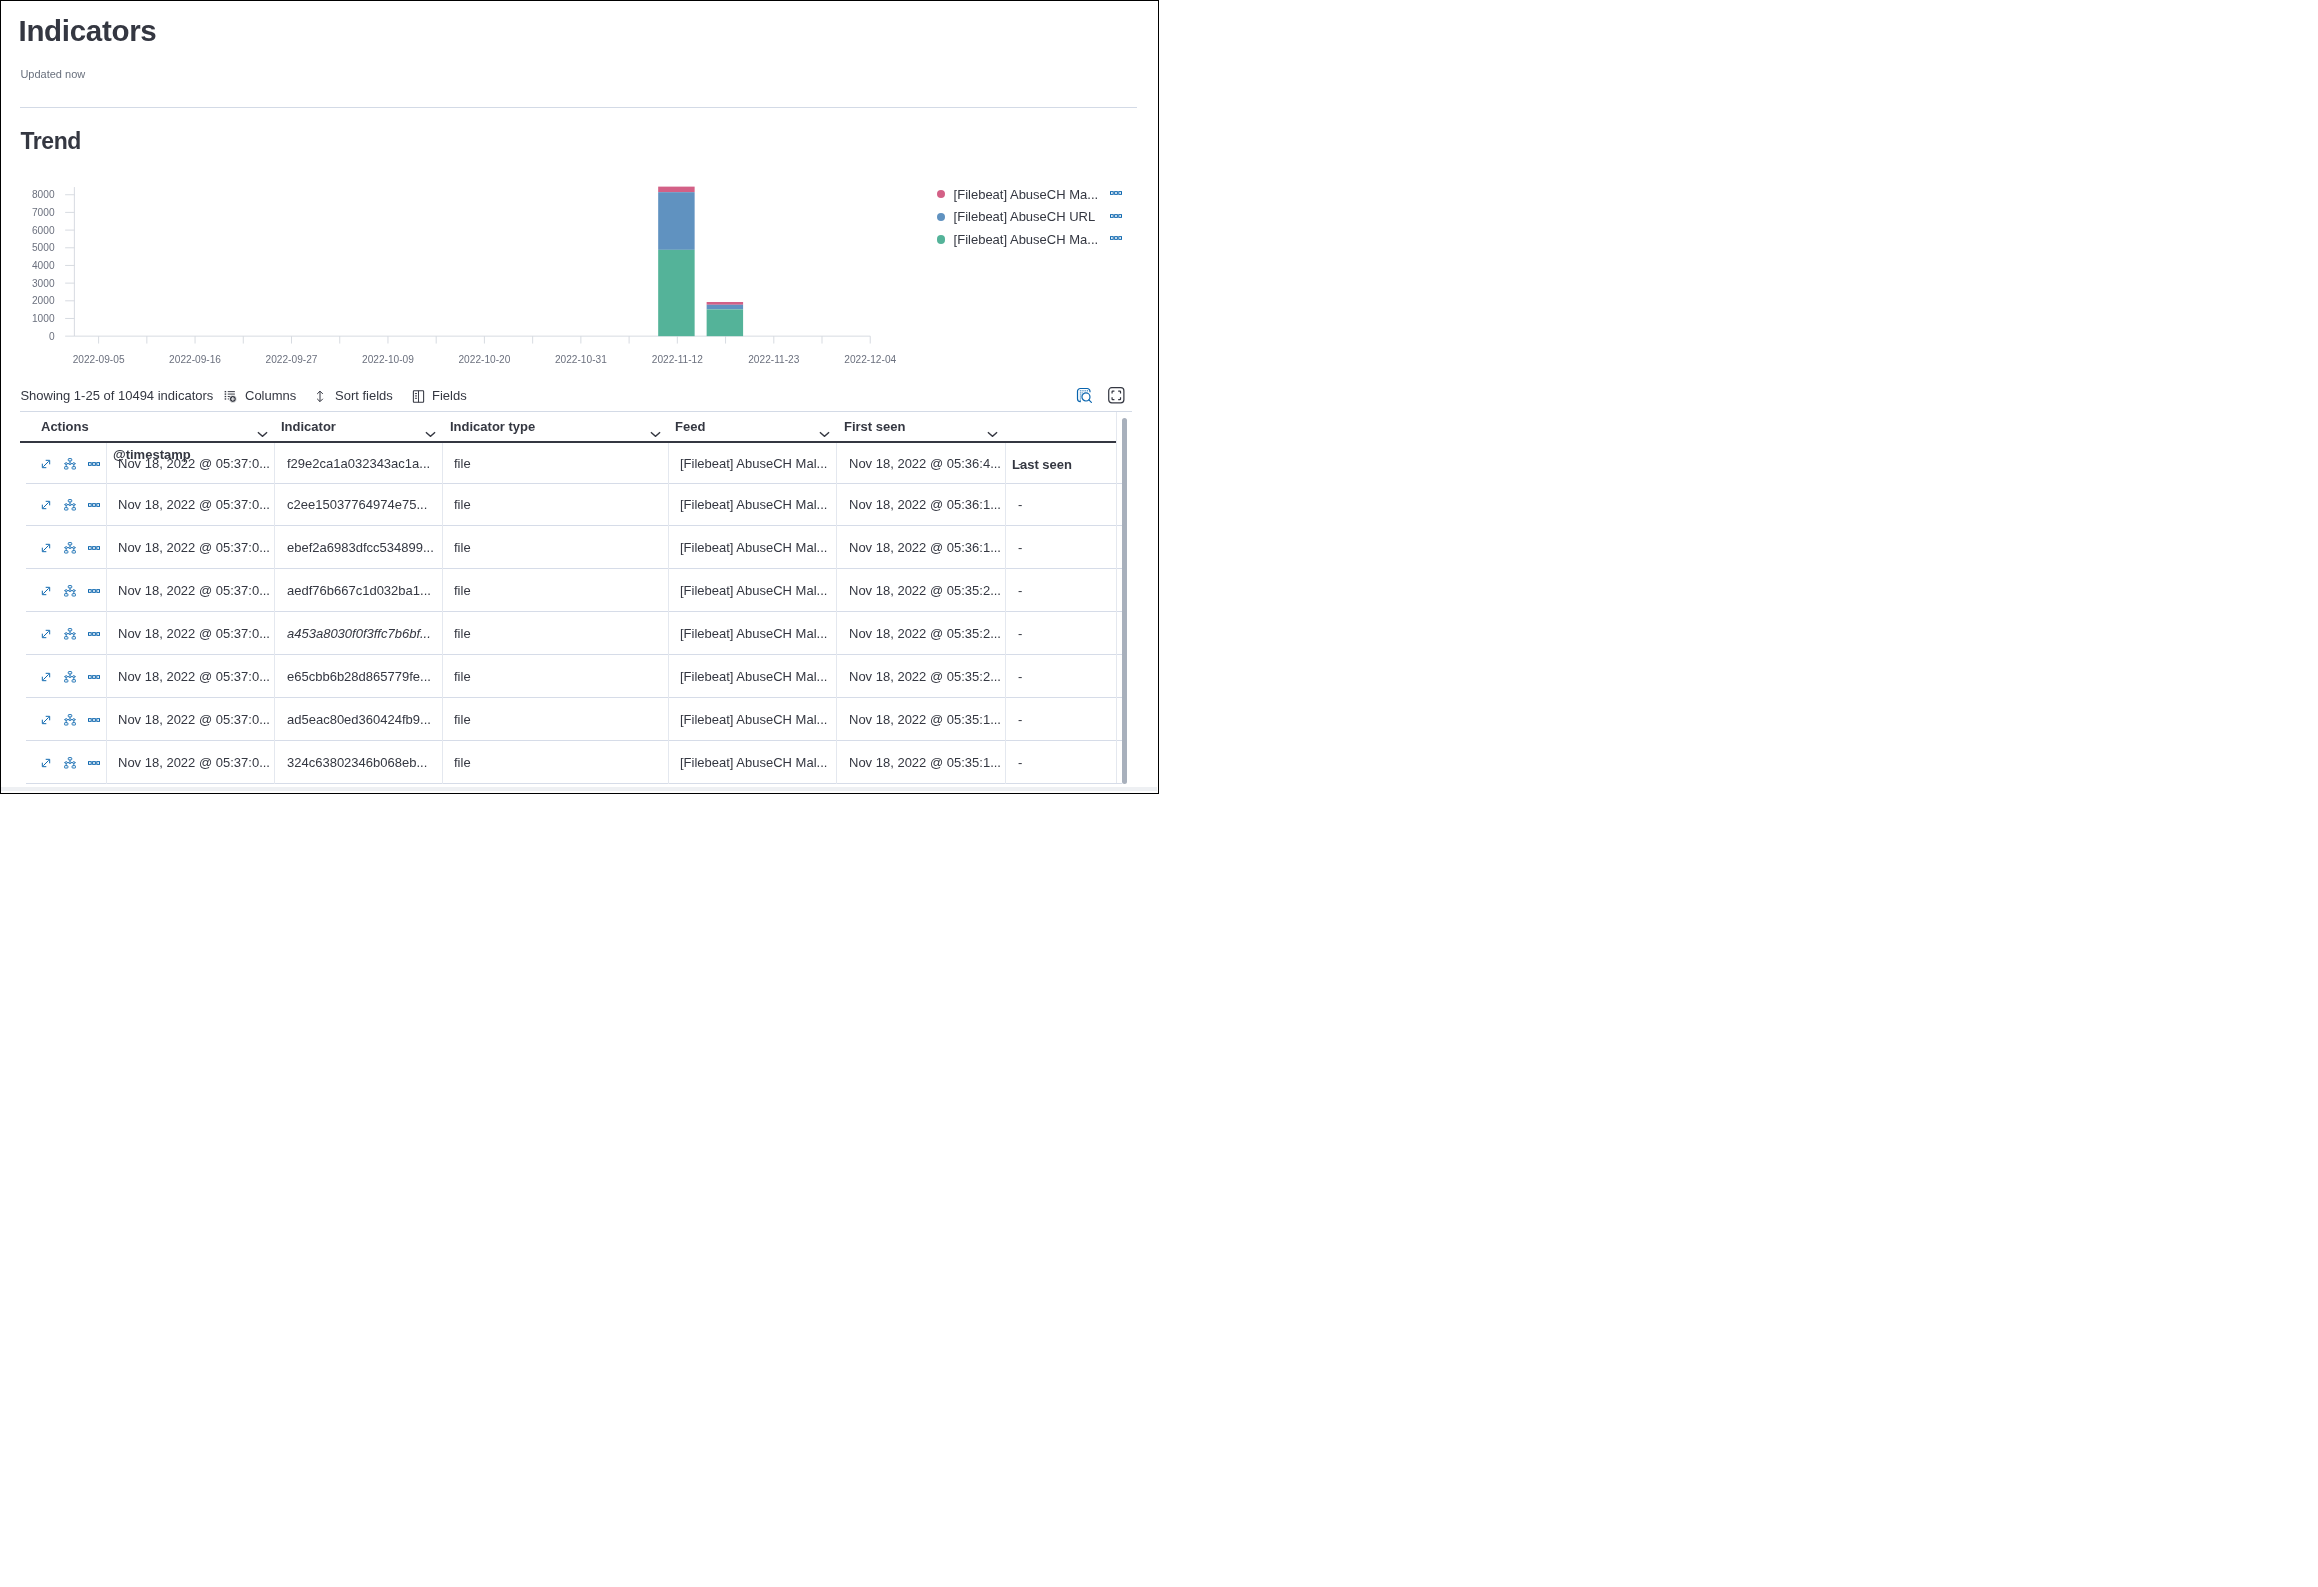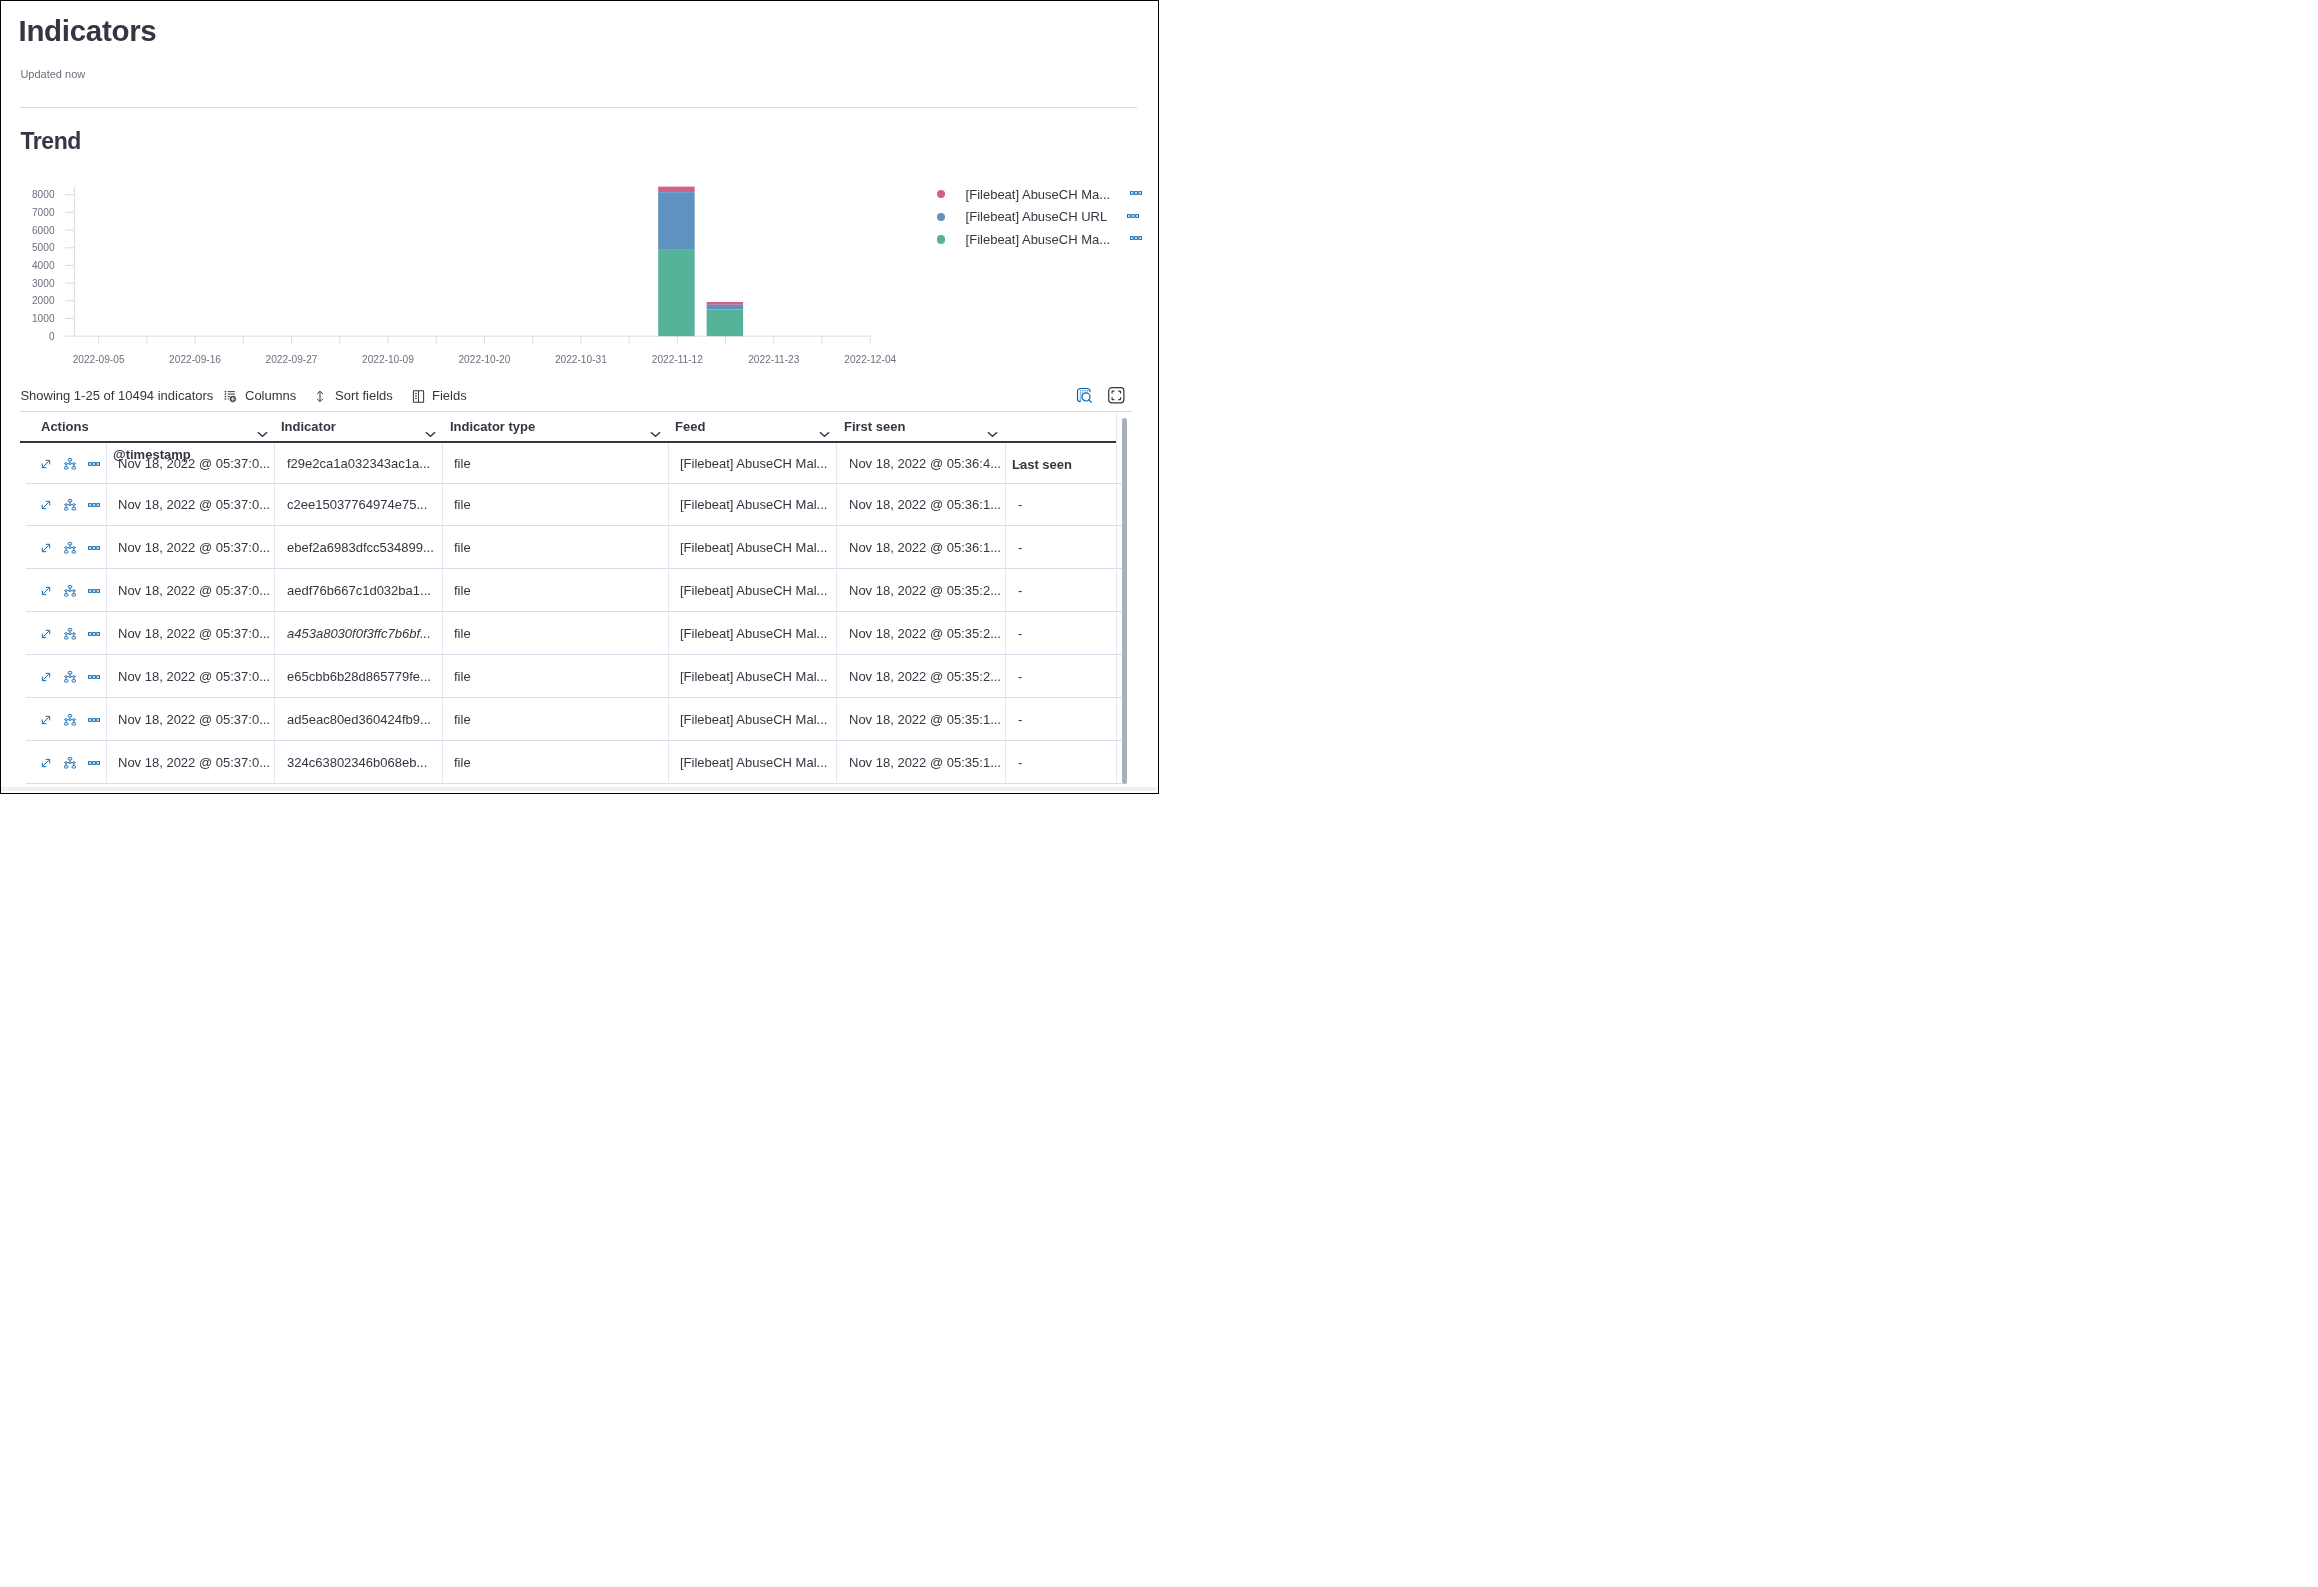--- a/index.html
+++ b/index.html
@@ -8,21 +8,21 @@
   .page { position:relative; width:1156px; height:790px; background:#fff; overflow:hidden; }
   .abs { position:absolute; }
   .title { left:17.5px; top:14.8px; font-size:29.5px; font-weight:700; color:#343741; line-height:29.5px; letter-spacing:-0.3px; }
   .updated { left:19.4px; top:62px; font-size:11px; color:#69707d; line-height:22px; }
   .hr { left:19.4px; top:106px; width:1117px; height:0.9px; background:#d3dae6; }
   .trend { left:19.4px; top:128px; font-size:23px; font-weight:700; color:#343741; line-height:24px; letter-spacing:-0.4px; }
   .stack { left:727px; top:128px; width:402px; height:45px; border:0.9px solid #d3dae6; border-radius:5.5px; background:#f9fbfd; }
   .stack .label { position:absolute; left:0; top:0; bottom:0; width:75px; background:#e9edf5; color:#343741; font-size:12.5px; font-weight:700; display:flex; align-items:center; justify-content:center; border-radius:4.6px 0 0 4.6px; }
   .stack .val { position:absolute; left:91px; top:0; bottom:0; display:flex; align-items:center; font-size:14.8px; color:#343741; }
   .stack svg { position:absolute; right:14px; top:18.5px; }
-  .leg-row { height:22.6px; display:flex; align-items:center;gap:12px; }
+  .leg-row { height:22.6px; display:flex; align-items:center; }
   .leg-dot { width:8.3px; height:8.3px; border-radius:50%; margin-right:8.3px; flex:none; }
   .leg-txt { font-size:13px; color:#343741; white-space:nowrap; flex:1; }
   .leg-ico { flex:none; margin-left:7.4px; }
   .tbtxt { position:absolute; font-size:13px; color:#343741; line-height:15.7px; white-space:nowrap; }
   .tb-border { left:19.4px; top:410px; width:1112px; height:0.9px; background:#d3dae6; }
   .darkline { left:19.4px; top:440px; width:1096px; height:1.8px; background:#343741; }
   .th { position:absolute; top:411px; font-size:13px; font-weight:700; color:#343741; line-height:29px; white-space:nowrap; }
   .hchev { position:absolute; top:423px; }
   .row { position:absolute; left:25px; width:1096px; border-bottom:0.9px solid #d6dce8;text-align:right; }
   .acts { position:absolute; left:14px; width:92px; display:flex; align-items:center; gap:12px; }

